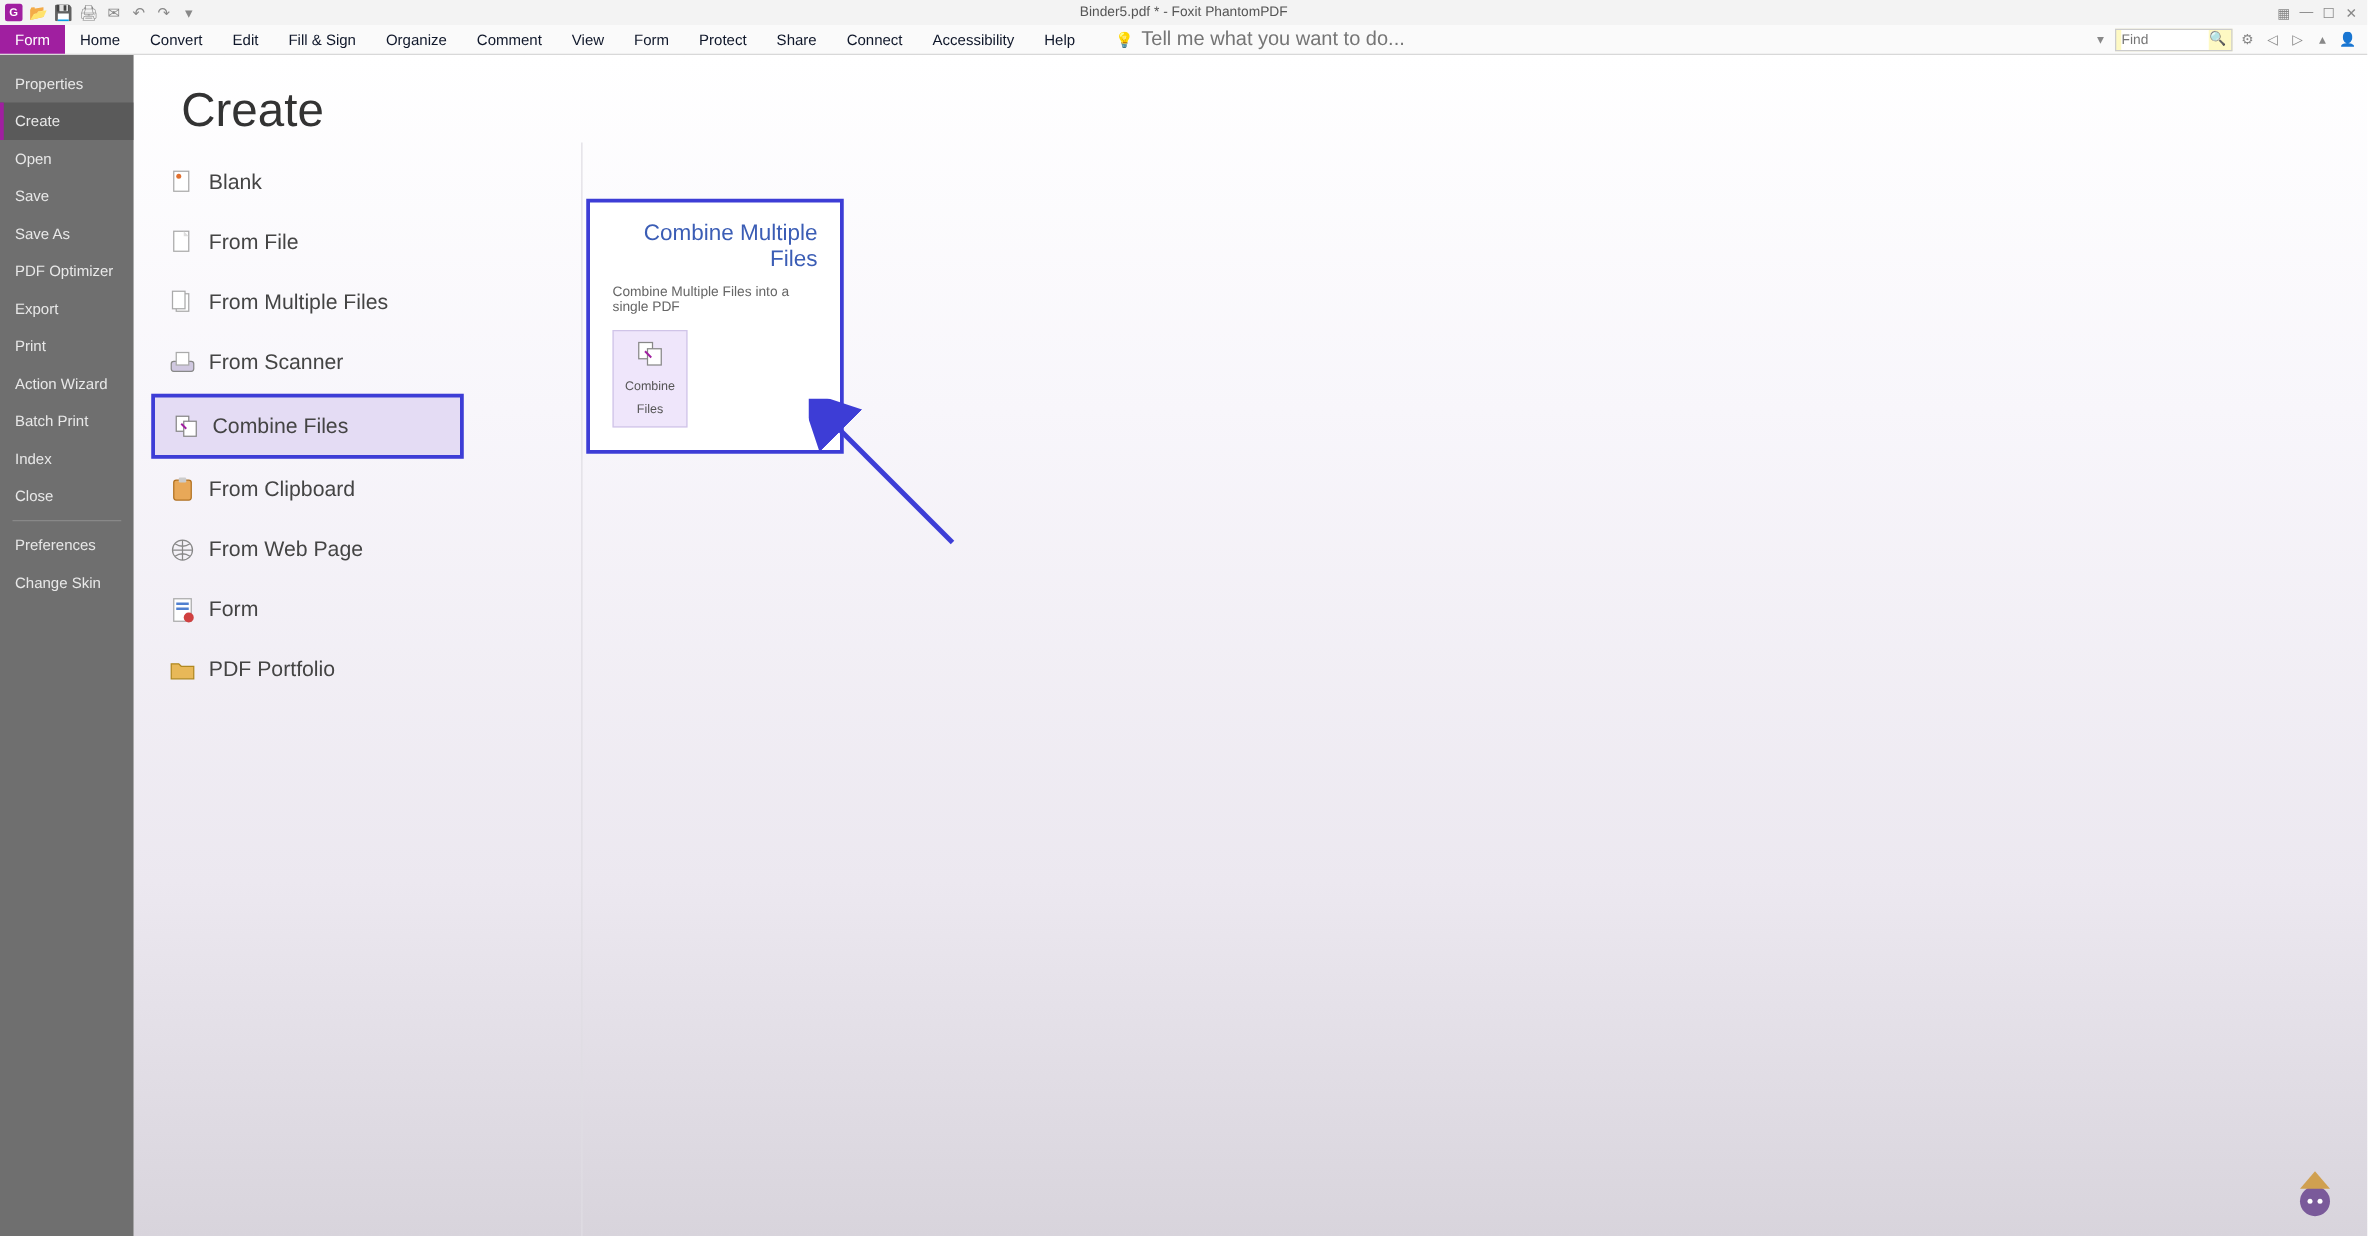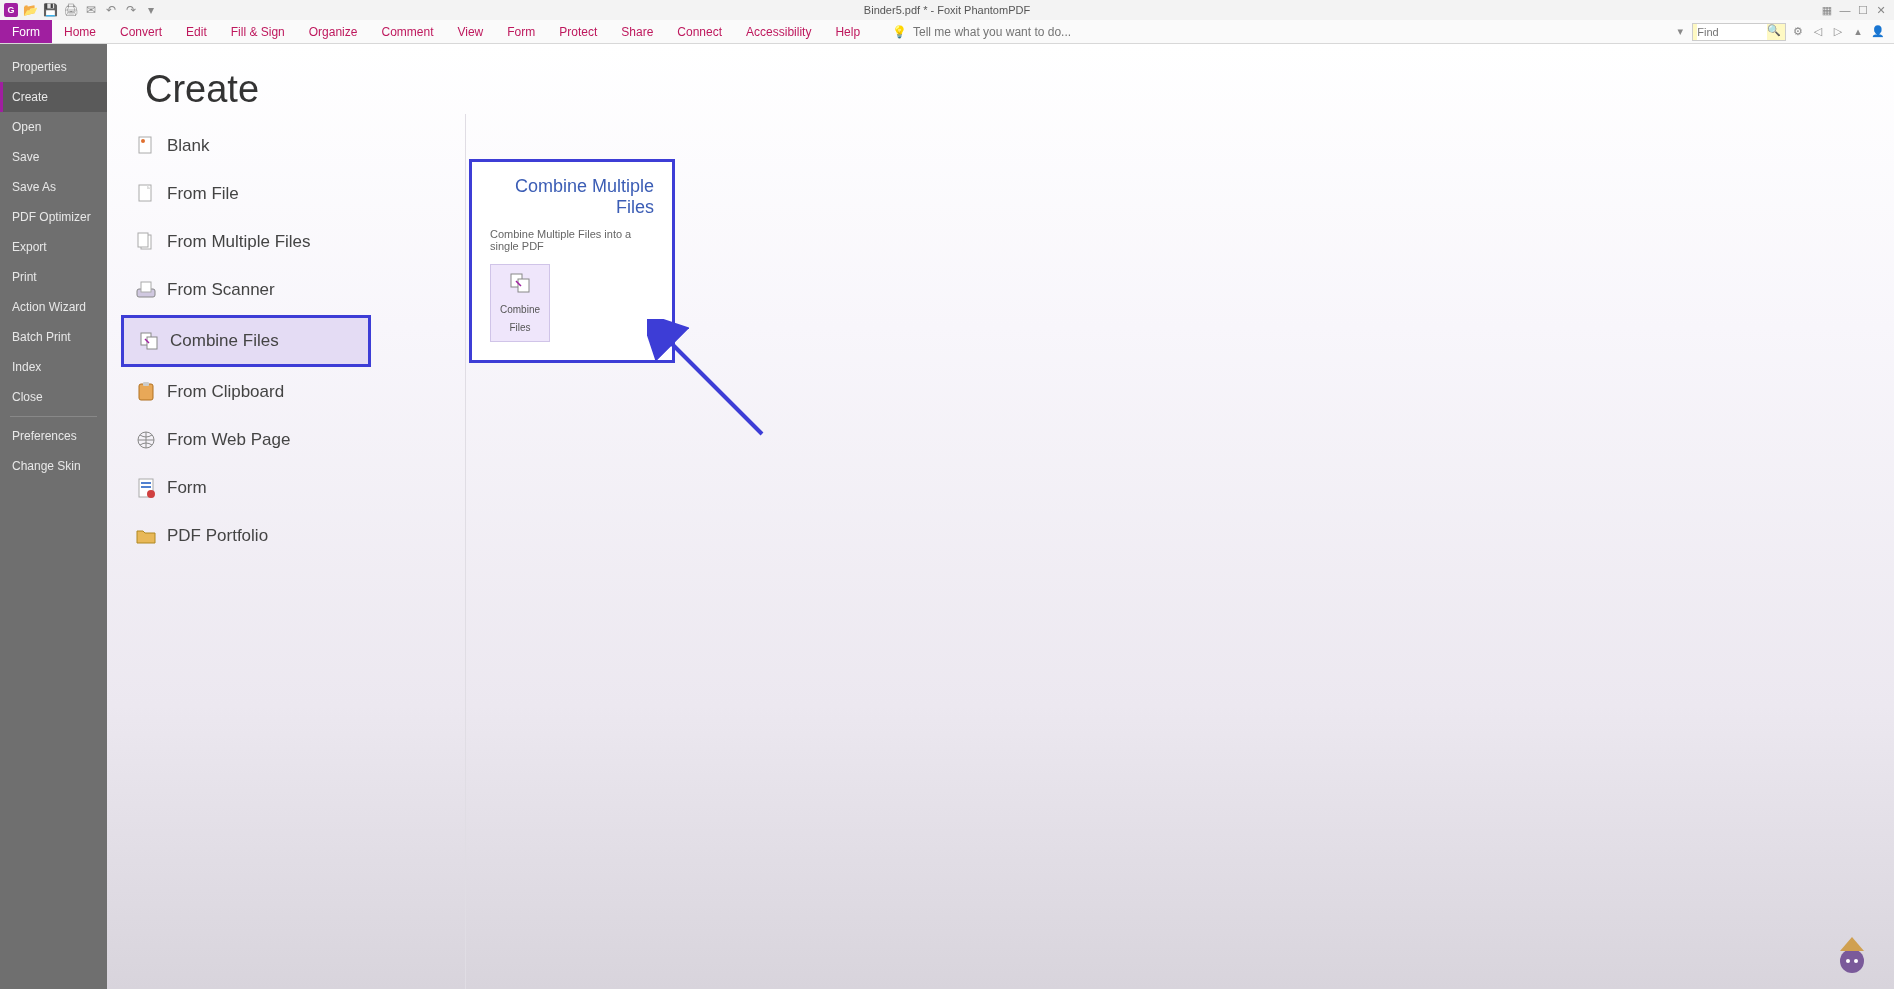--- a/index.html
+++ b/index.html
@@ -9,24 +9,24 @@
 .titlebar { height: 20px; background: #f3f3f3; display: flex; align-items: center; font-size: 11px; color: #555; position: relative; }
 .titlebar .qat { display: flex; gap: 6px; padding-left: 4px; align-items: center; }
 .titlebar .qat .app-icon { width: 14px; height: 14px; background: #a01fa0; border-radius: 2px; display:flex; align-items:center; justify-content:center; color:#fff; font-size:9px; font-weight:bold;}
 .titlebar .qat span.qicon { width: 14px; height: 14px; color:#888; display:inline-flex; align-items:center; justify-content:center; font-size:12px;}
 .titlebar .title-center { position: absolute; left: 50%; transform: translateX(-50%); }
 .titlebar .win-controls { margin-left: auto; display: flex; gap: 4px; padding-right: 6px; }
 .titlebar .win-controls span { width: 14px; height: 14px; color:#888; font-size:11px; display:inline-flex; align-items:center; justify-content:center;}
 
 
 .ribbon { height: 24px; background: #fafafa; border-bottom: 1px solid #d8d8d8; display: flex; align-items: stretch; font-size: 12px; }
-.ribbon .tab { padding: 0 12px; display: flex; align-items: center; color: #be185d; cursor: pointer; }
+.ribbon .tab { padding: 0 12px; display: flex; align-items: center; color: #0f172a; cursor: pointer; }
 .ribbon .tab.file { background: #a01fa0; color: #fff; font-weight: 500; }
 .ribbon .tellme { margin-left: 20px; display:flex; align-items:center; gap:6px; color:#888; flex: 0 0 auto;}
-.ribbon .tellme input { border:none; background:transparent; font-size:12px; width:260px; outline:none; color:#666;}
+.ribbon .tellme input { border:none; background:transparent; font-size:16px; width:260px; outline:none; color:#666;}
 .ribbon .right-area { margin-left:auto; display:flex; align-items:center; gap:4px; padding-right:8px;}
 .ribbon .find-box { border:1px solid #ccc; height:18px; display:flex; padding:0 4px; background:#fef9c3;}
 .ribbon .find-box input { border:none; outline:none; font-size:11px; width:70px; }
 .ribbon .right-area .ricon { width:16px; height:16px; color:#888; font-size:11px; display:inline-flex; align-items:center; justify-content:center;}
 
 
 .body { display:flex; height: calc(989px - 44px); }
 .sidebar { width: 107px; background: #6f6f6f; display:flex; flex-direction:column; padding-top:8px; }
 .sidebar .sitem { color:#e8e8e8; font-size:12px; padding:8px 12px; cursor:pointer; }
 .sidebar .sitem.active { background:#5a5a5a; border-left:3px solid #a01fa0; padding-left:9px;}

